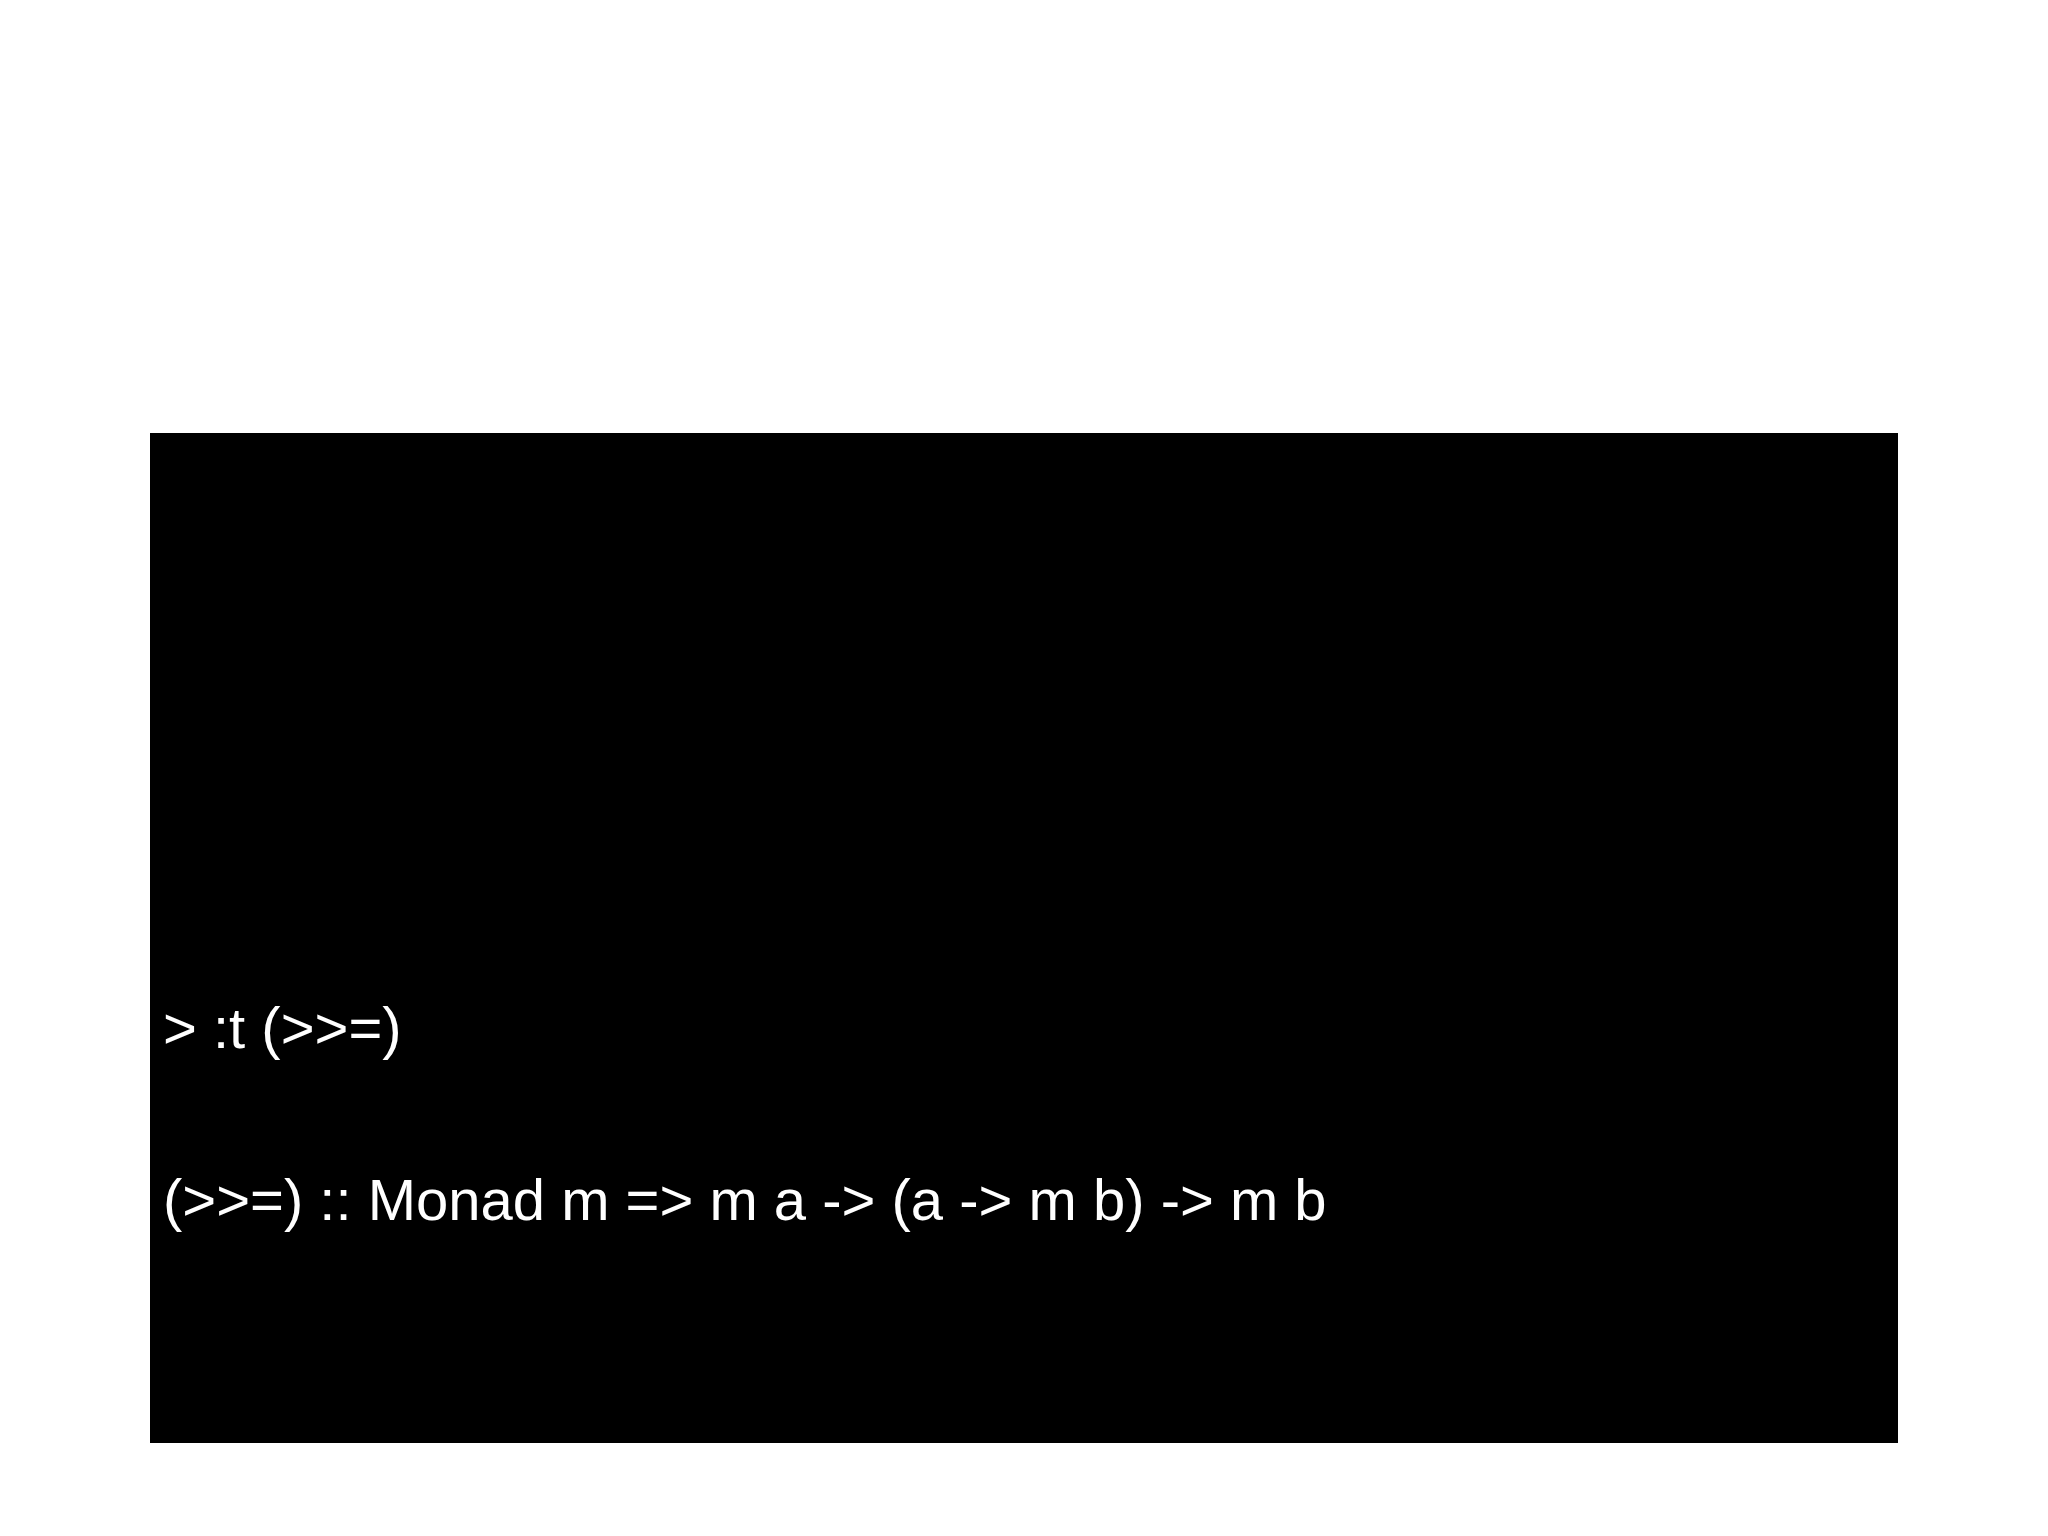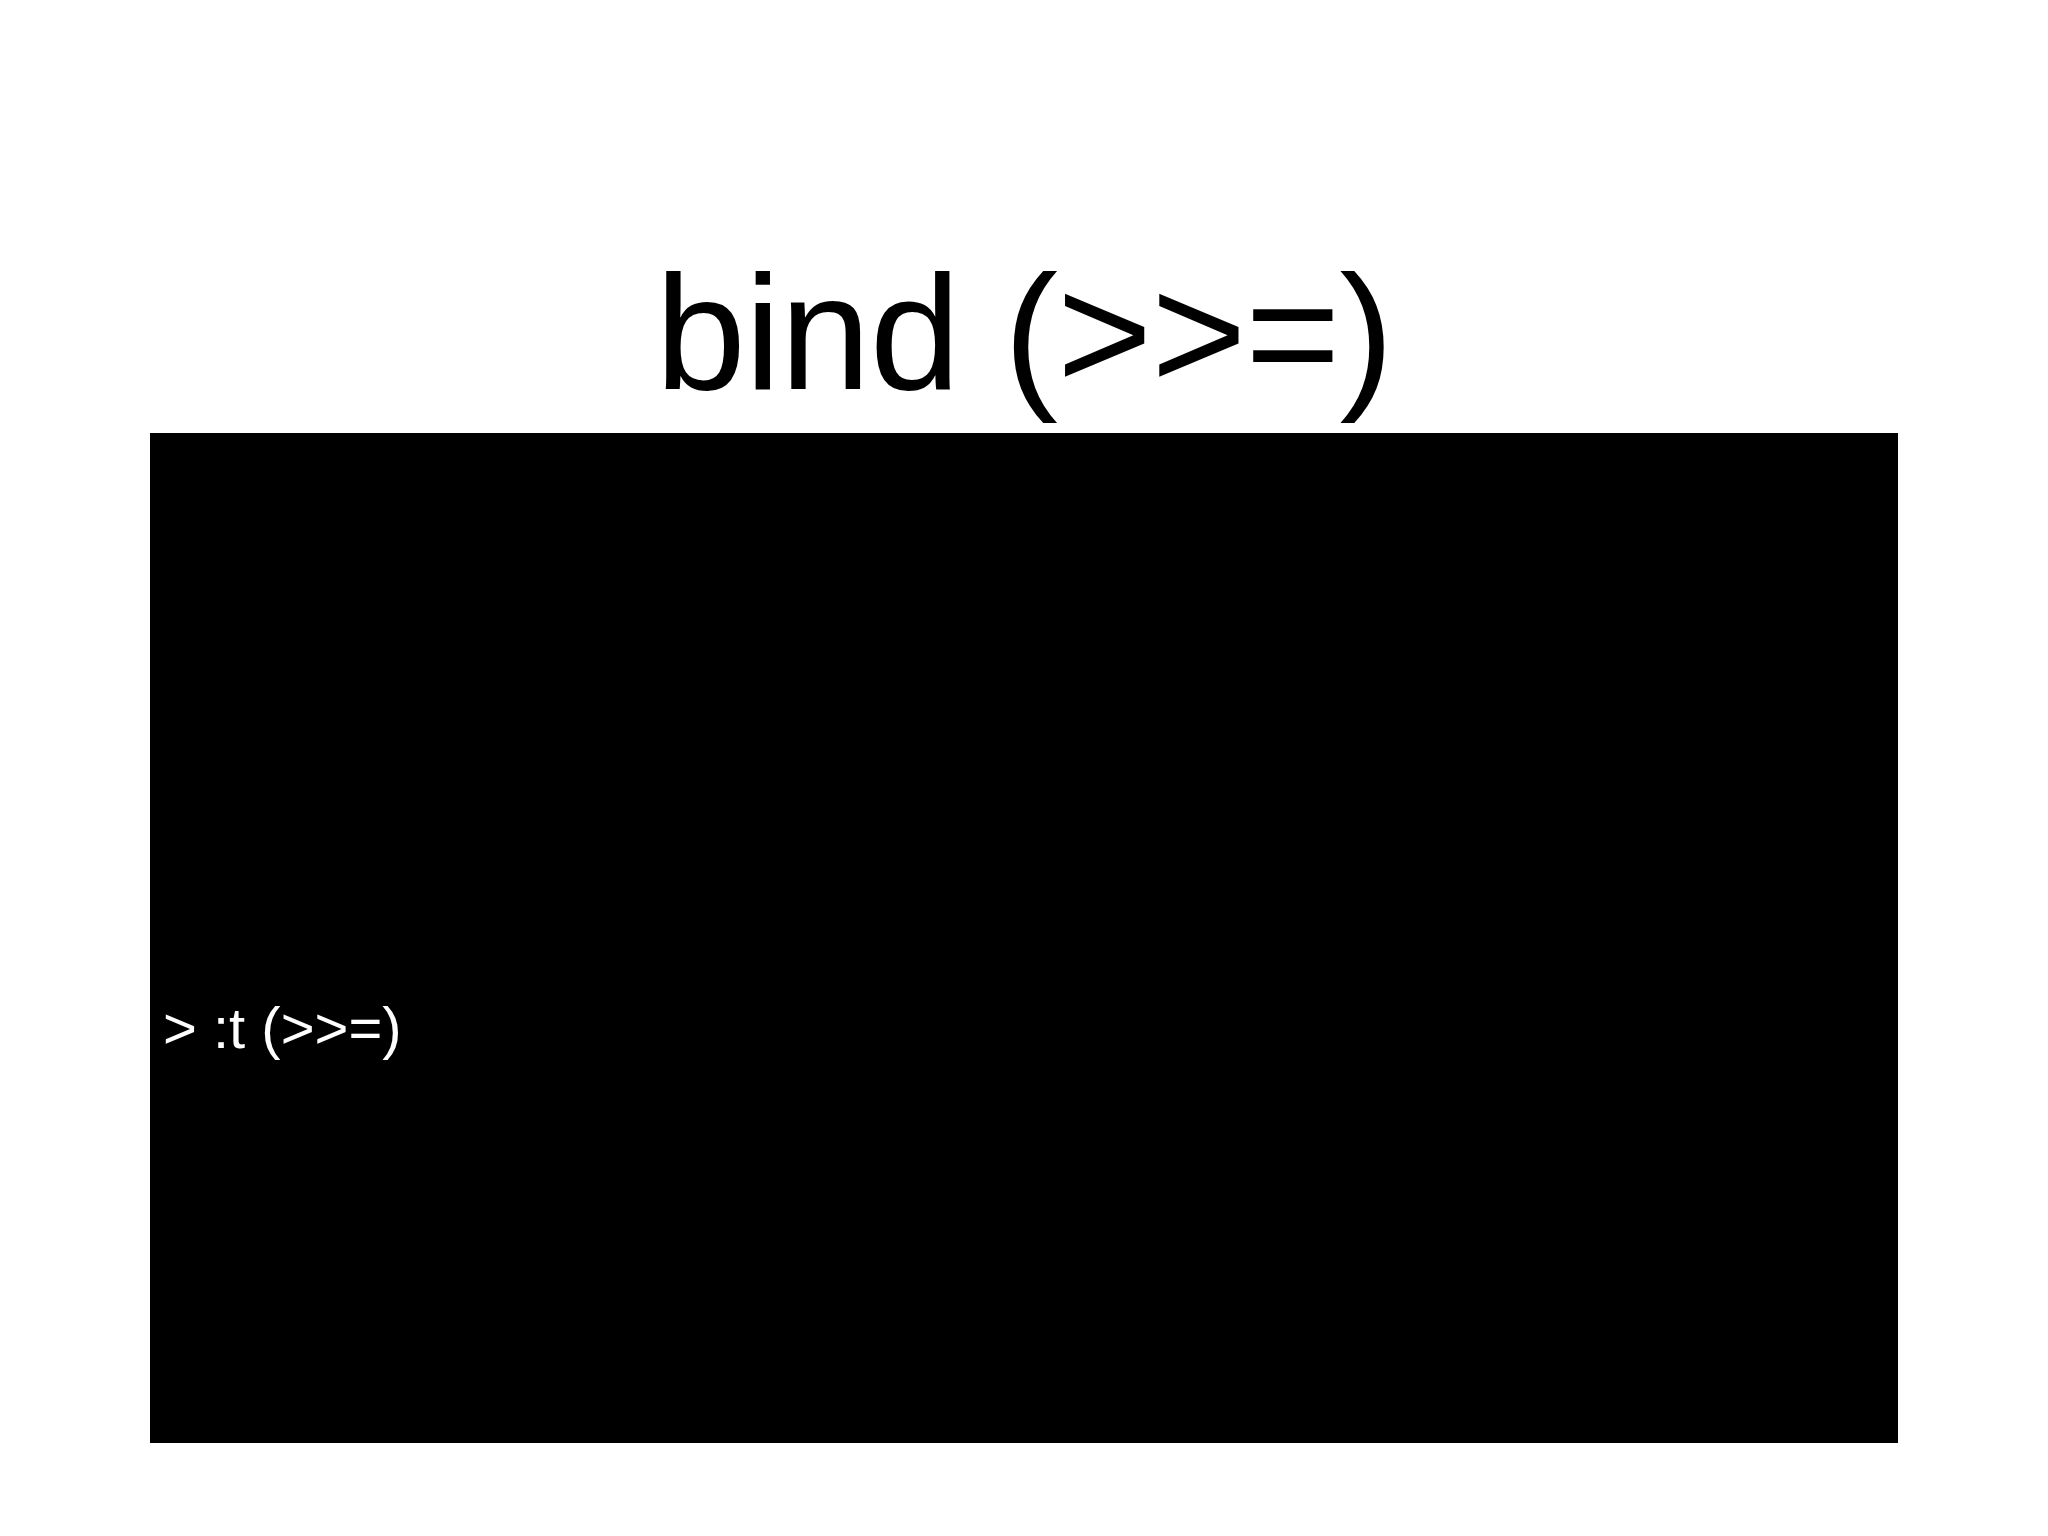--- a/index.html
+++ b/index.html
@@ -77,26 +77,26 @@
   
   .term-line[data-row="0"] { top: 566px; }
   .term-line[data-row="1"] { top: 738px; }
   .term-line[data-row="2"] { top: 910px; }
 </style>
 </head>
 <body>
 
 <div id="slide">
 
-  <h1 id="slide-title">bind (&gt;&gt;=)</h1>
 
   <div id="terminal">
     <div id="terminal-lines">
 
       <div class="term-line" data-row="0">&gt; :t (&gt;&gt;=)</div>
 
+      <div class="term-line" data-row="1">(&gt;&gt;=) :: Monad m =&gt; m a -&gt; (a -&gt; m b) -&gt; m b</div>
 
       <div class="term-line blank" data-row="2"></div>
 
     </div>
   </div>
 
 </div>
 
 </body></html>

